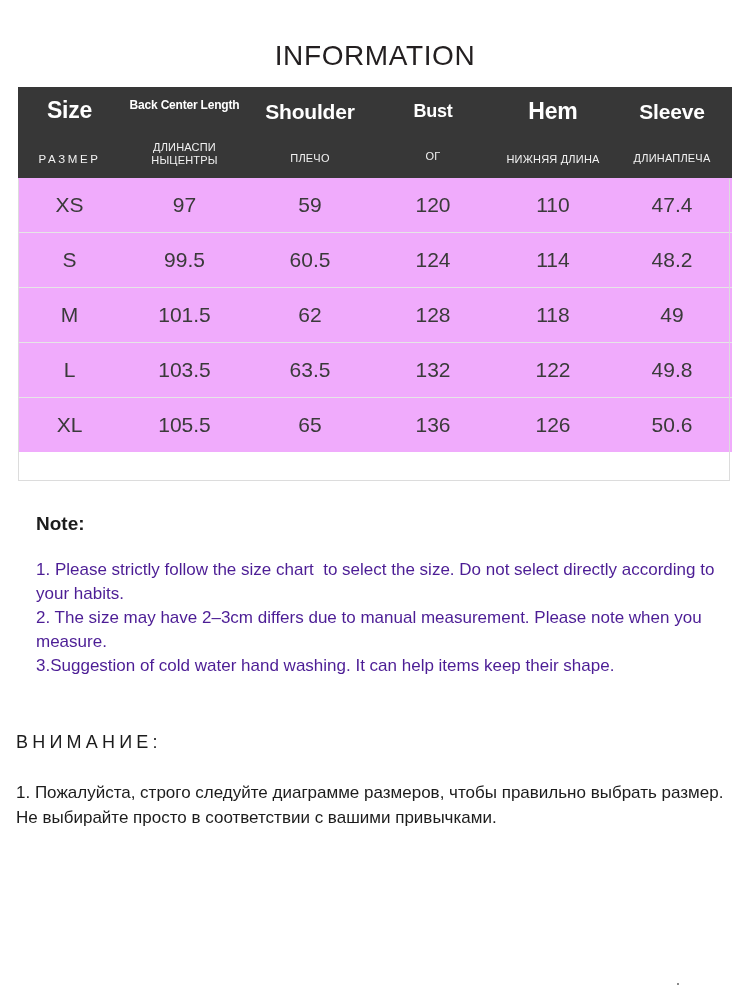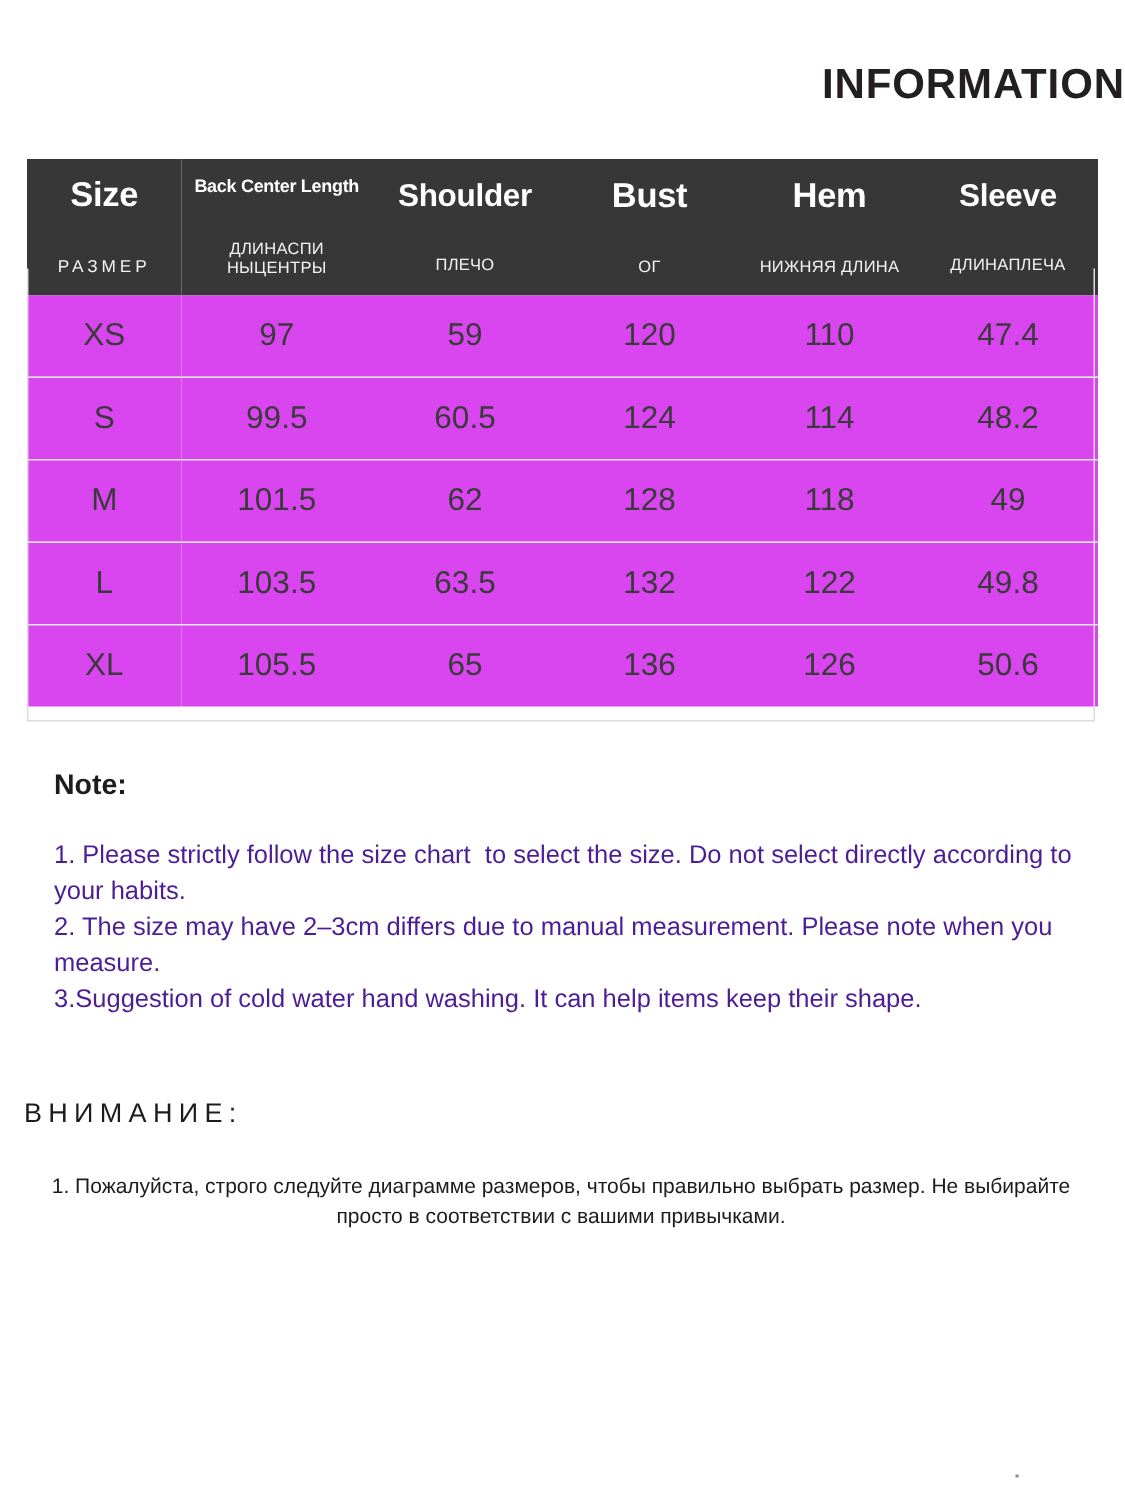--- a/index.html
+++ b/index.html
@@ -17,33 +17,33 @@
     color: #231f20;
     -webkit-font-smoothing: antialiased;
   }
 
   
   .page-title {
     position: absolute;
     top: 41px;
     left: 0;
     width: 750px;
-    text-align: right;
+    text-align: center;
     font-size: 28px;
-    font-weight: bold;
+    font-weight: normal;
     letter-spacing: 0.6px;
     color: #231f20;
     line-height: 1.1;
   }
 
   
   .size-table-wrap {
     position: absolute;
     left: 18px;
-    top: 106px;
+    top: 87px;
     width: 714px;
   }
   table.size-table {
     width: 714px;
     border-collapse: collapse;
     table-layout: fixed;
   }
   table.size-table col.c-size    { width: 103px; }
   table.size-table col.c-bcl     { width: 127px; }
   table.size-table col.c-shoulder{ width: 124px; }
@@ -76,37 +76,37 @@
     font-weight: normal;
     line-height: 1.12;
     letter-spacing: 0.2px;
     color: #f2f2f2;
     margin-top: 30px;
   }
   
   th.col-size .th-ru { letter-spacing: 2.6px; font-size: 11.5px; }
   th.col-bcl .th-en  { font-size: 12px; }
   th.col-size .th-en { font-size: 23px; }
-  th.col-bust .th-en { font-size: 23px; }
+  th.col-bust .th-en { font-size: 18px; }
   th.col-hem  .th-en { font-size: 23px; }
 
   tbody td {
     text-align: center;
     font-size: 21px;
     font-weight: 300;
     color: #3a3a3a;
     height: 54px;
     padding: 0;
     border-bottom: 1px solid #e6e6e6;
     border-left: 0;
     border-right: 0;
     border-top: 0;
   }
   tbody tr:last-child td { border-bottom: 0; }
-  tbody { background: #d946ef; }
+  tbody { background: #f0abfc; }
   .table-border {
     position: absolute;
     left: 18px;
     top: 179px;
     width: 712px;
     height: 302px;
     border: 1px solid #dcdcdc;
     border-top: 0;
     box-sizing: border-box;
     pointer-events: none;
@@ -144,27 +144,26 @@
   }
   .attention-heading {
     font-size: 18px;
     font-weight: normal;
     letter-spacing: 4.2px;
     color: #1c1c1c;
     margin: 0 0 26px 0;
     line-height: 1.2;
   }
   .ru-line {
-    font-size: 14px;
+    font-size: 17px;
     line-height: 1.48;
     color: #1c1c1c;
     margin: 0;
     font-weight: 400;
     white-space: pre-wrap;
-    text-align: center;
   }
   .speck {
     position: absolute;
     left: 677px;
     top: 983px;
     width: 2px;
     height: 2px;
     background: #8a8a8a;
   }
 </style>

